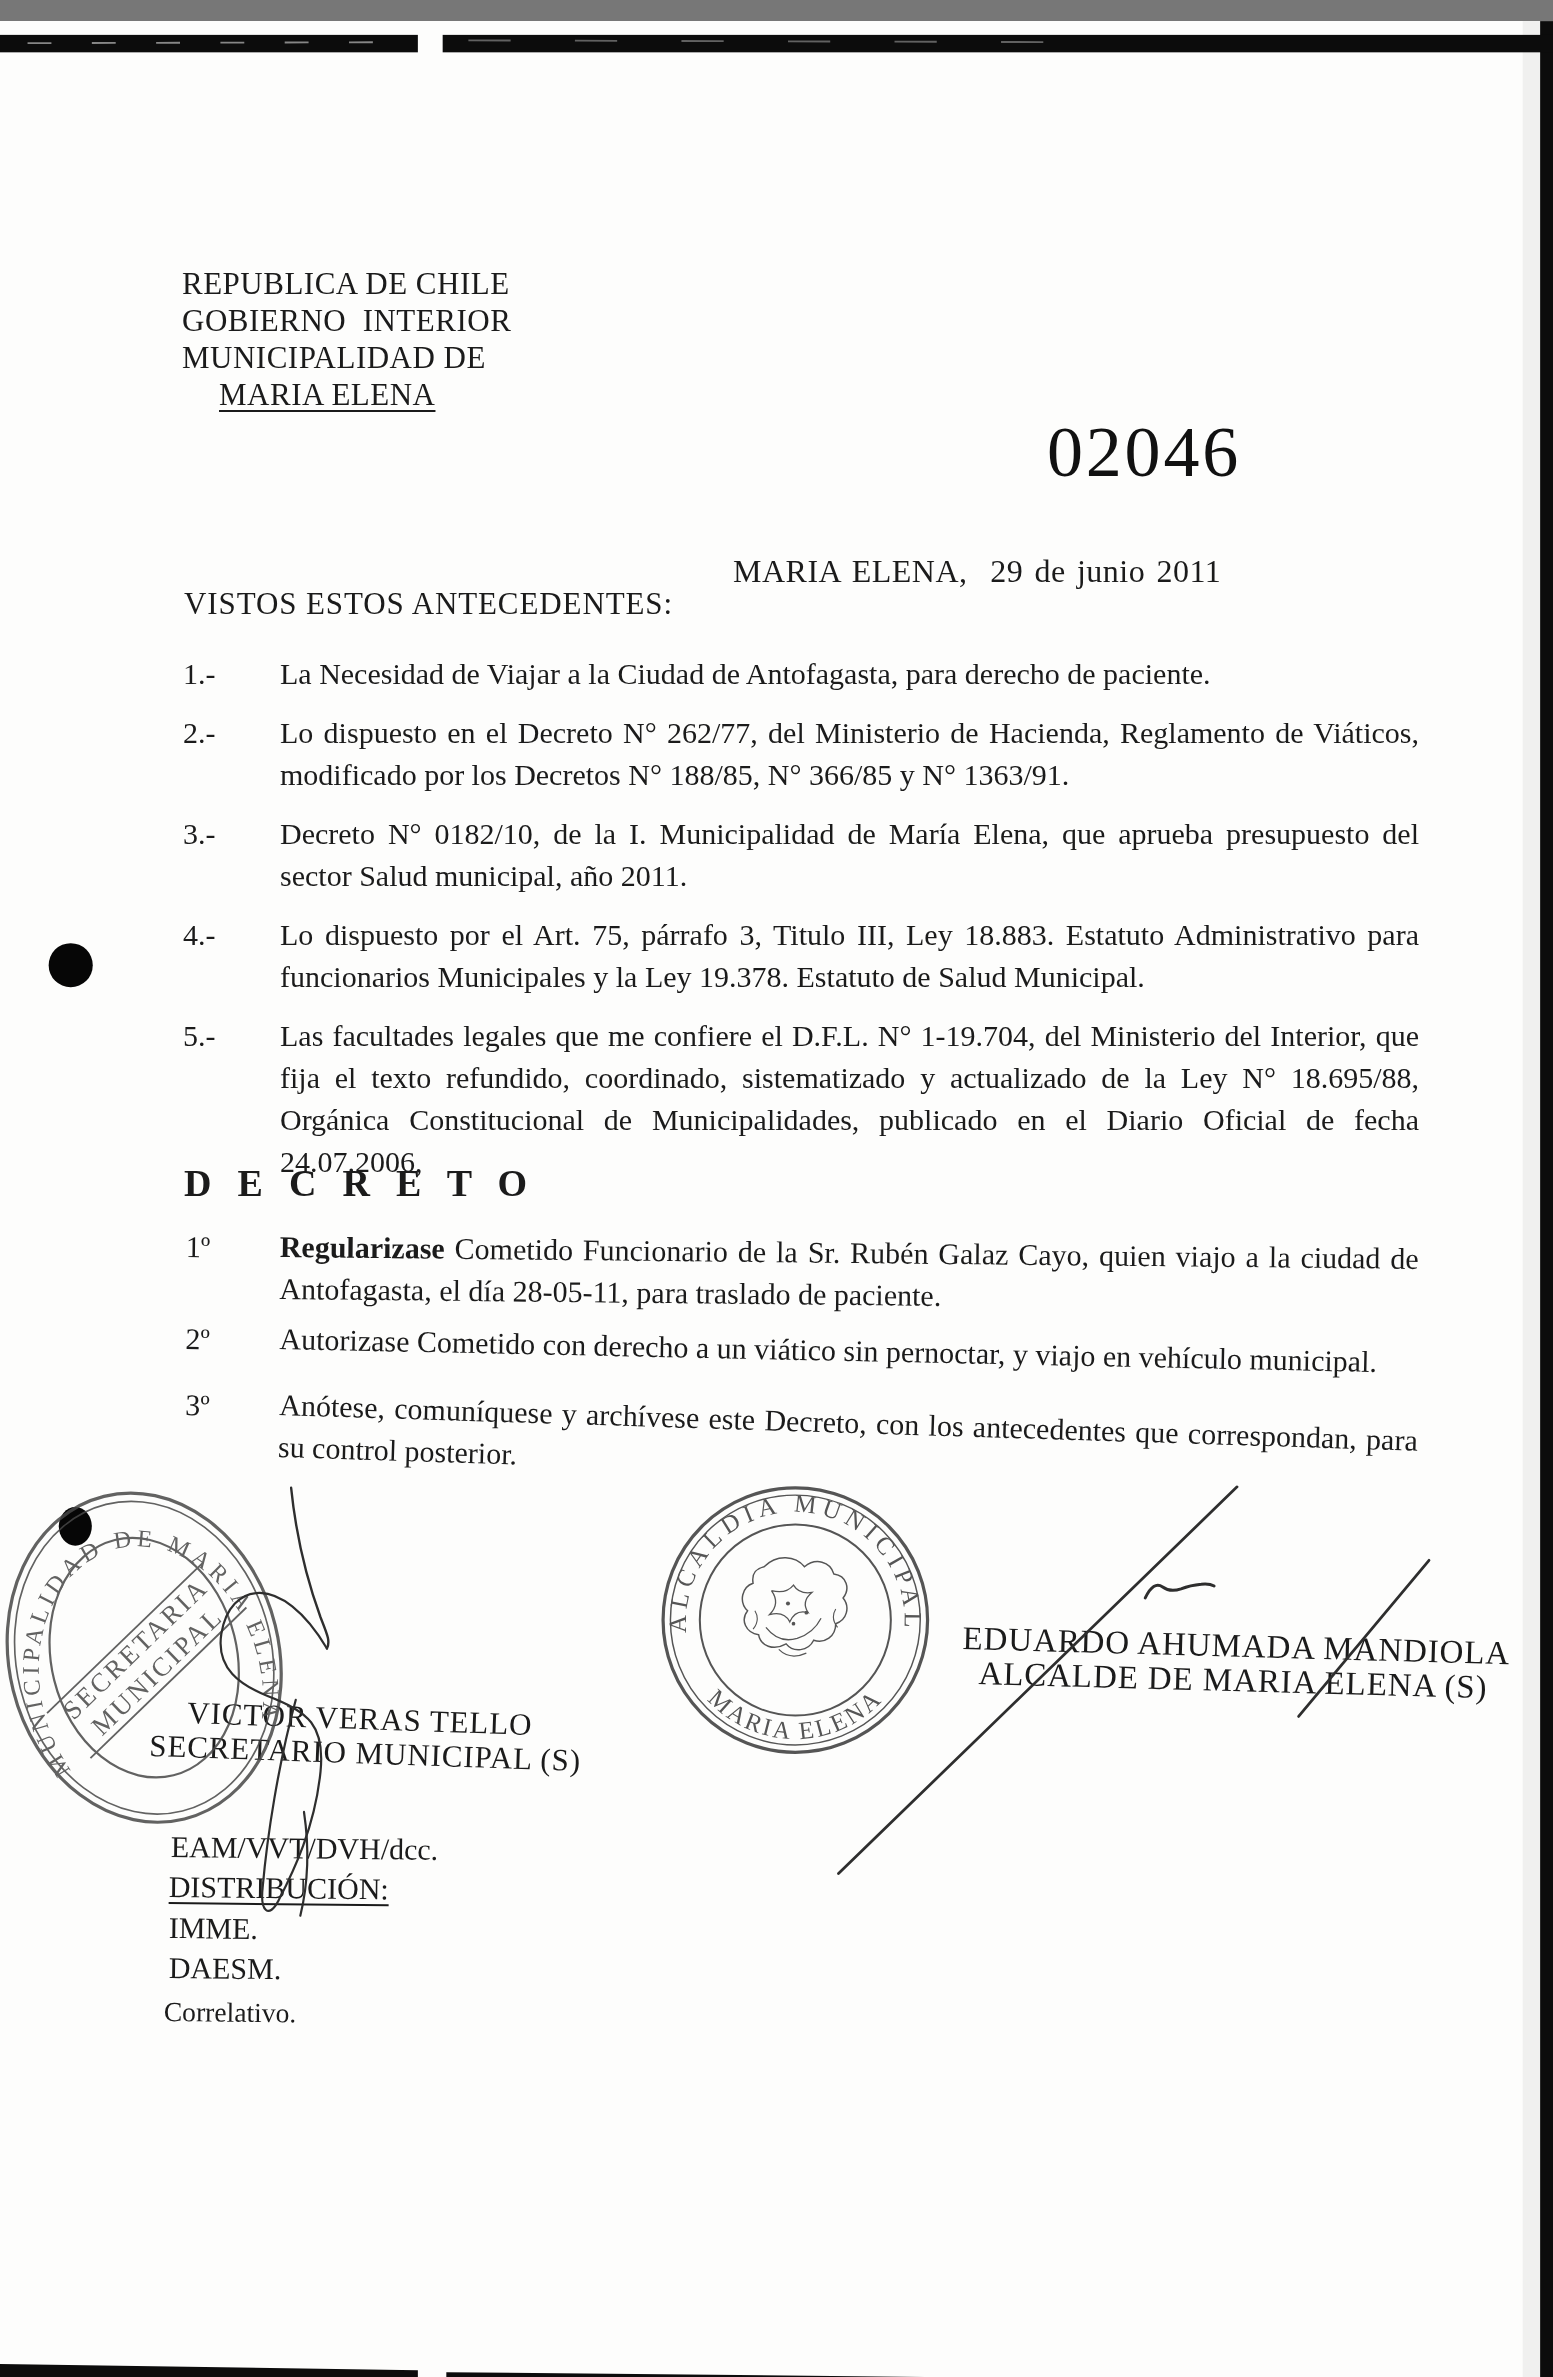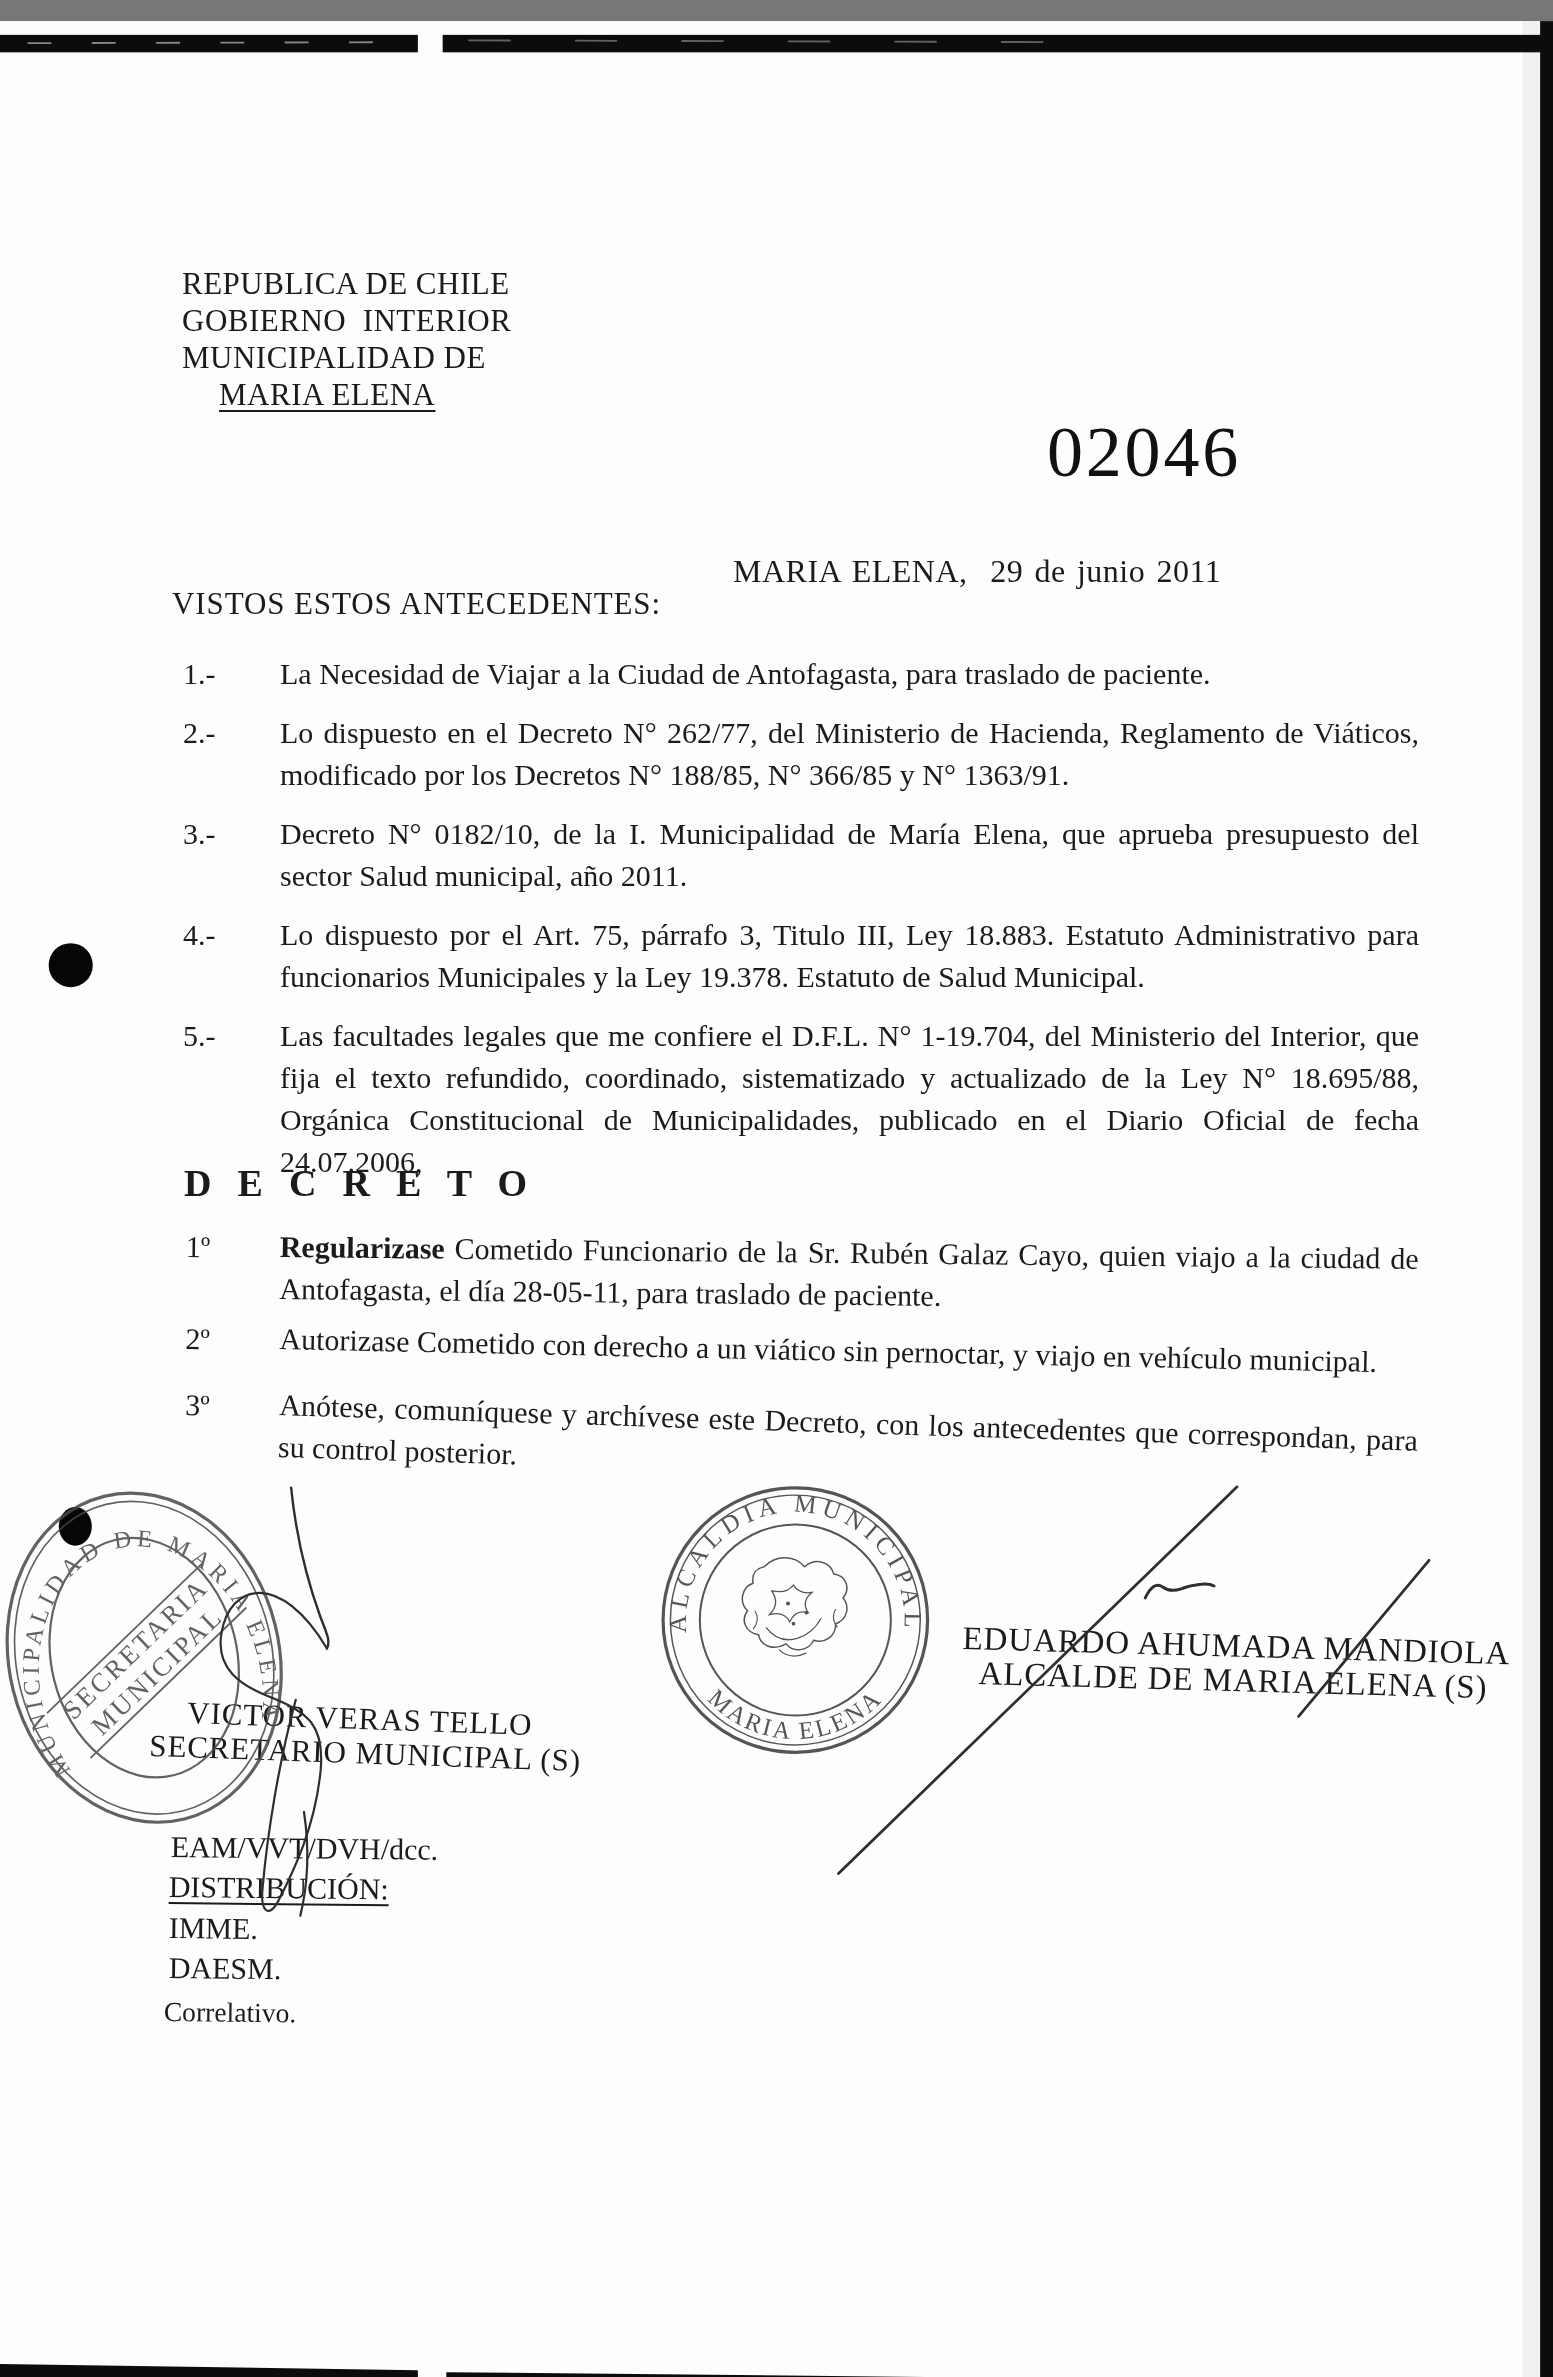--- a/index.html
+++ b/index.html
@@ -47,24 +47,24 @@
 <div class="page">
 
   <div class="abs t hdr" style="left:182px;top:244px">REPUBLICA DE CHILE</div>
   <div class="abs t hdr pre" style="left:182px;top:281px">GOBIERNO  INTERIOR</div>
   <div class="abs t hdr" style="left:182px;top:318px">MUNICIPALIDAD DE</div>
   <div class="abs t hdr u" style="left:219px;top:355px">MARIA ELENA</div>
 
   <div class="abs t big-num" style="left:1047px;top:395px">02046</div>
   <div class="abs t dec-label pre" style="left:733px;top:529px">MARIA ELENA,  29 de junio 2011</div>
 
-  <div class="abs t heading" style="left:172px;top:562px">VISTOS ESTOS ANTECEDENTES:</div>
+  <div class="abs t heading" style="left:184px;top:562px">VISTOS ESTOS ANTECEDENTES:</div>
 
   <div class="abs t" style="left:183px;top:632px">1.-</div>
-  <div class="abs t para" style="left:280px;top:632px;width:1139px">La Necesidad de Viajar a la Ciudad de Antofagasta, para traslado de paciente.</div>
+  <div class="abs t para" style="left:280px;top:632px;width:1139px">La Necesidad de Viajar a la Ciudad de Antofagasta, para derecho de paciente.</div>
 
   <div class="abs t" style="left:183px;top:691px">2.-</div>
   <div class="abs t para" style="left:280px;top:691px;width:1139px">Lo dispuesto en el Decreto N° 262/77, del Ministerio de Hacienda, Reglamento de Viáticos, modificado por los Decretos  N° 188/85,  N° 366/85 y N° 1363/91.</div>
 
   <div class="abs t" style="left:183px;top:792px">3.-</div>
   <div class="abs t para" style="left:280px;top:792px;width:1139px">Decreto N° 0182/10, de la I. Municipalidad de María Elena, que aprueba presupuesto del sector  Salud municipal, año 2011.</div>
 
   <div class="abs t" style="left:183px;top:893px">4.-</div>
   <div class="abs t para" style="left:280px;top:893px;width:1139px">Lo dispuesto por el Art. 75, párrafo 3, Titulo III, Ley 18.883. Estatuto Administrativo para funcionarios Municipales y la Ley 19.378. Estatuto de Salud Municipal.</div>
 

